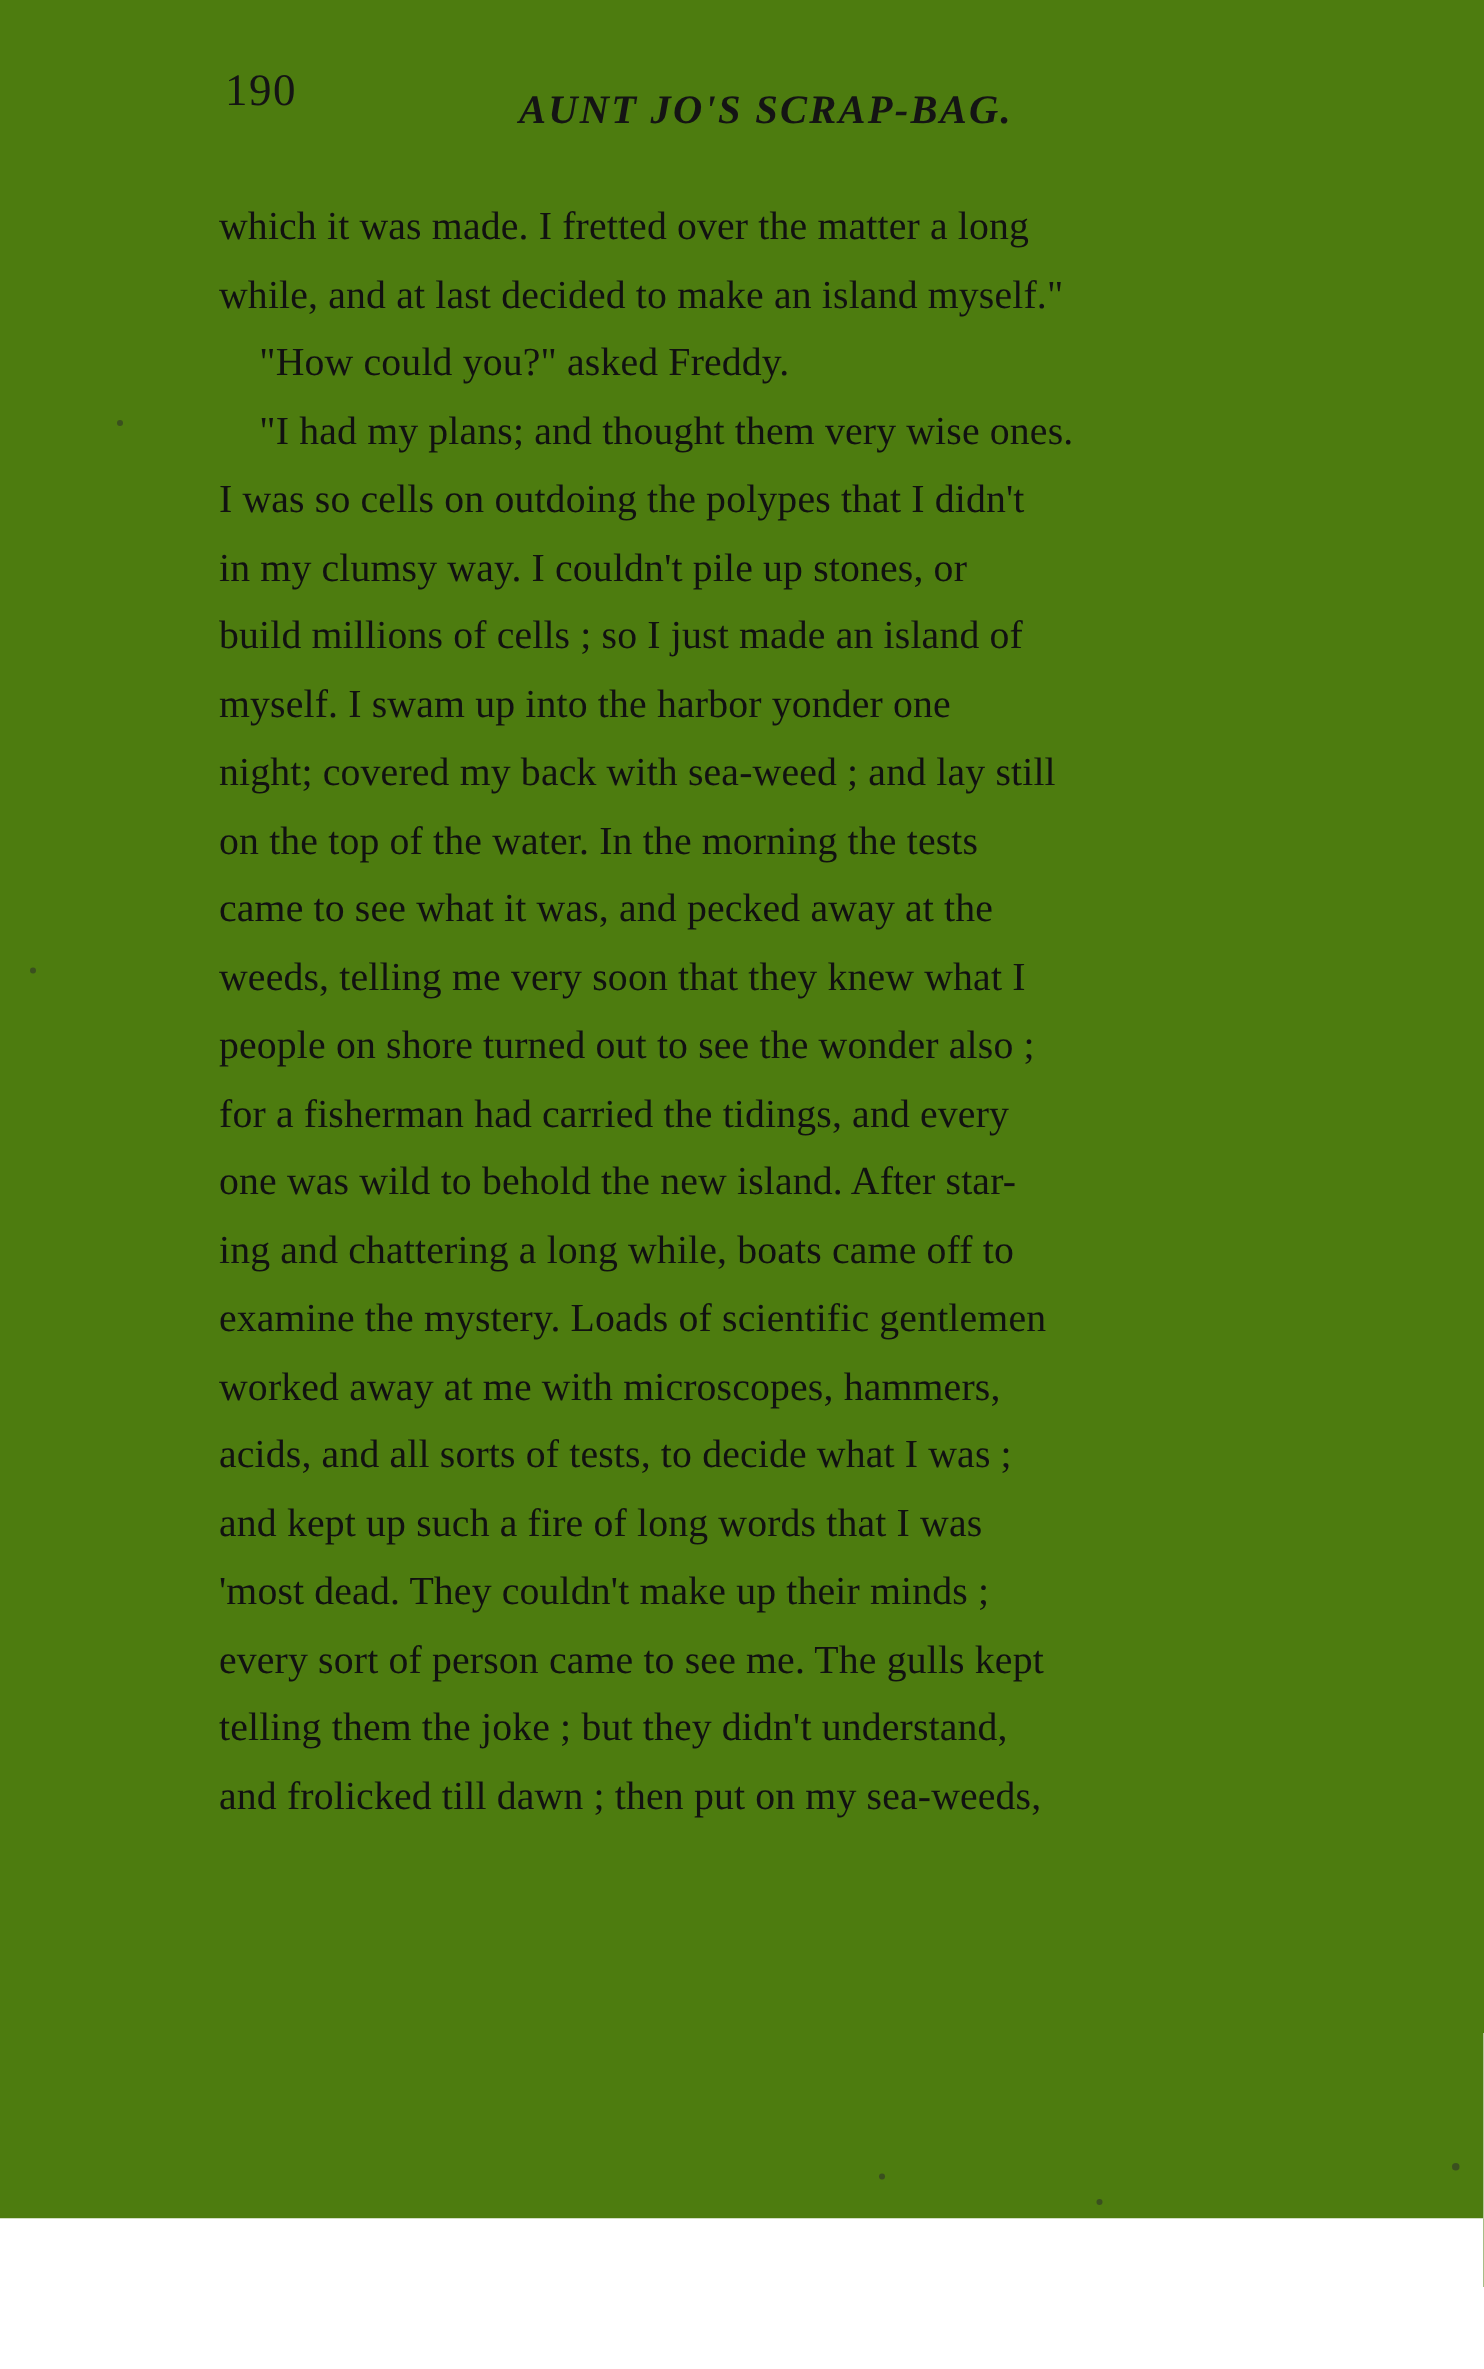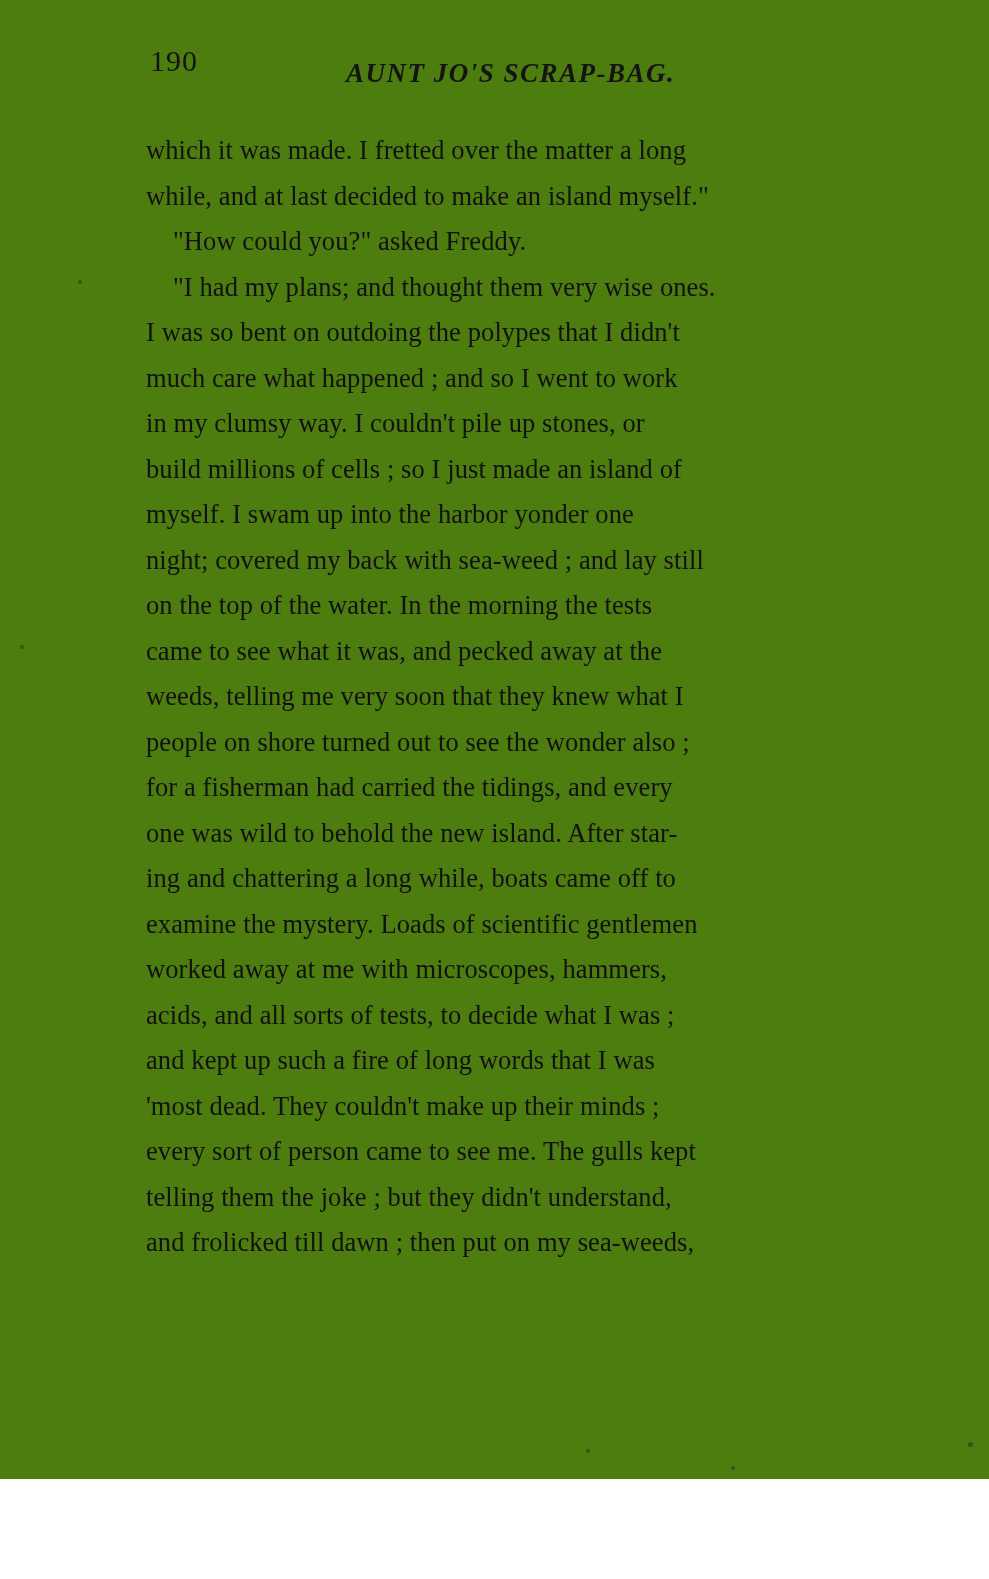--- a/index.html
+++ b/index.html
@@ -74,22 +74,21 @@
   <div class="header">
     <div class="folio">190</div>
     <div class="running-title">AUNT JO'S SCRAP-BAG.</div>
   </div>
 
   <div class="body-text">
     <div class="line">which it was made.    I fretted over the matter a long</div>
     <div class="line">while, and at last decided to make an island myself."</div>
     <div class="line">&nbsp;&nbsp;&nbsp;&nbsp;"How could you?" asked Freddy.</div>
     <div class="line">&nbsp;&nbsp;&nbsp;&nbsp;"I had my plans; and thought them very wise ones.</div>
-    <div class="line">I was so bent on outdoing  the polypes that  I  didn't</div>
-    <div class="line">much  care  what  happened ;  and  so  I went  to work</div>
+    <div class="line">I was so cells on outdoing  the polypes that  I  didn't</div>
     <div class="line">in  my  clumsy  way.    I  couldn't  pile  up  stones,  or</div>
     <div class="line">build  millions  of  cells ; so  I  just  made  an  island  of</div>
     <div class="line">myself.    I  swam  up  into  the  harbor  yonder  one</div>
     <div class="line">night; covered my back with sea-weed ; and  lay still</div>
     <div class="line">on  the  top of  the water.    In  the  morning  the  tests</div>
     <div class="line">came  to  see  what  it  was,  and  pecked  away  at  the</div>
     <div class="line">weeds, telling  me  very  soon  that  they knew what  I</div>
     <div class="line">people on shore  turned out to see  the  wonder  also ;</div>
     <div class="line">for  a  fisherman  had  carried  the  tidings,  and  every</div>
     <div class="line">one was wild  to  behold  the  new  island.    After star-</div>

